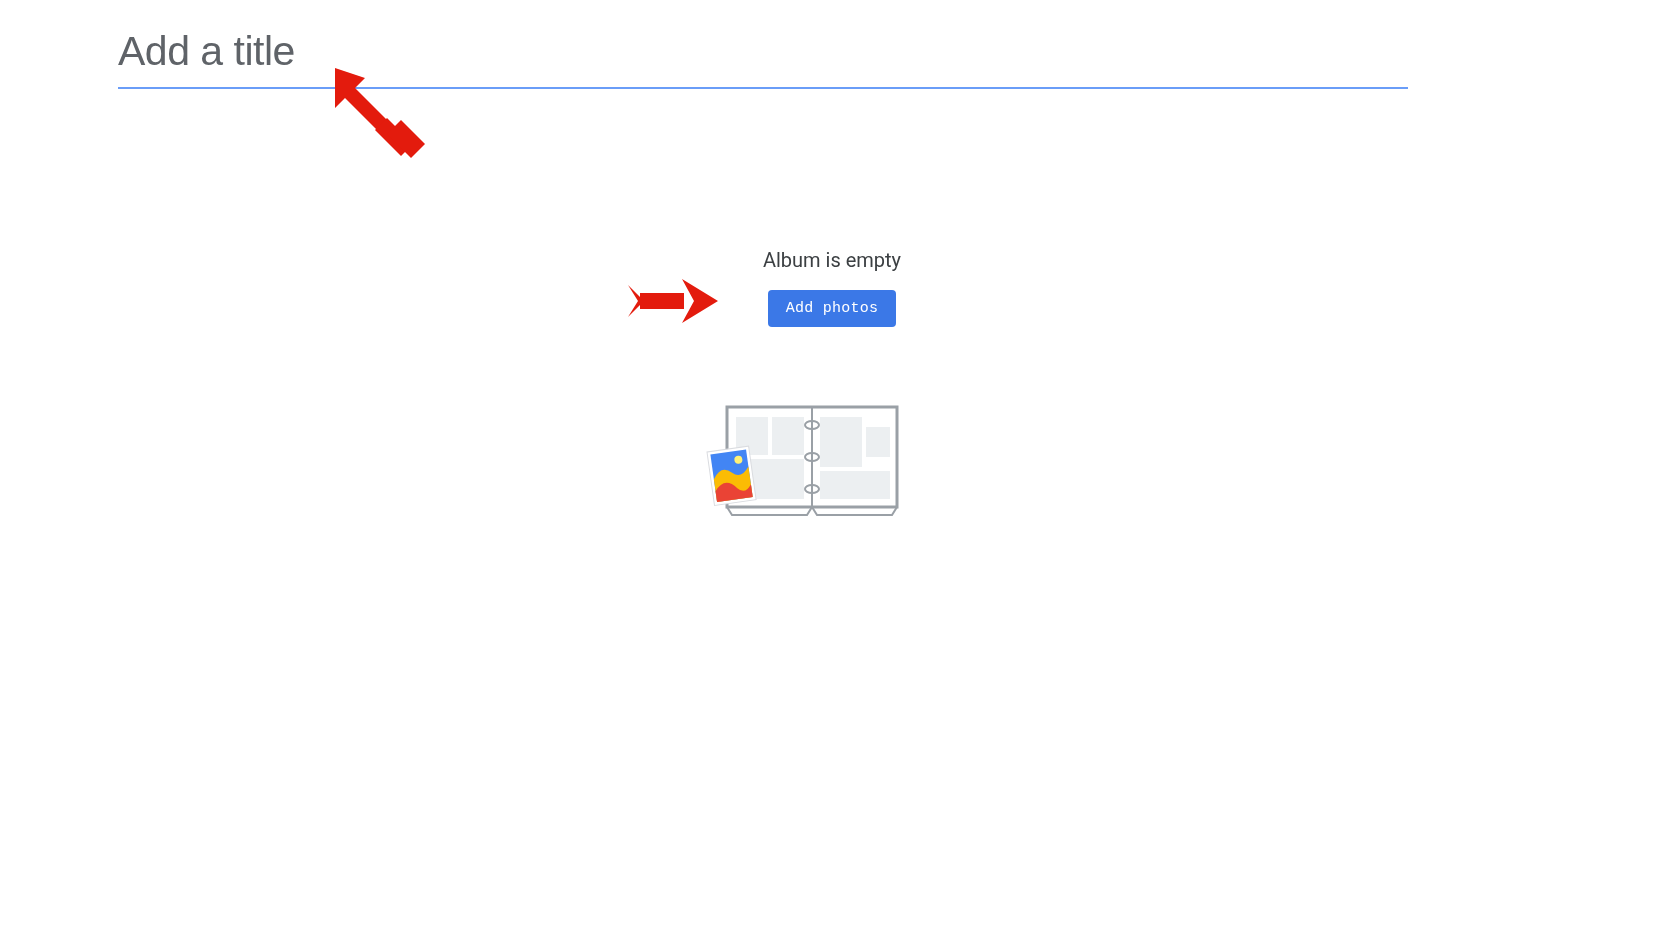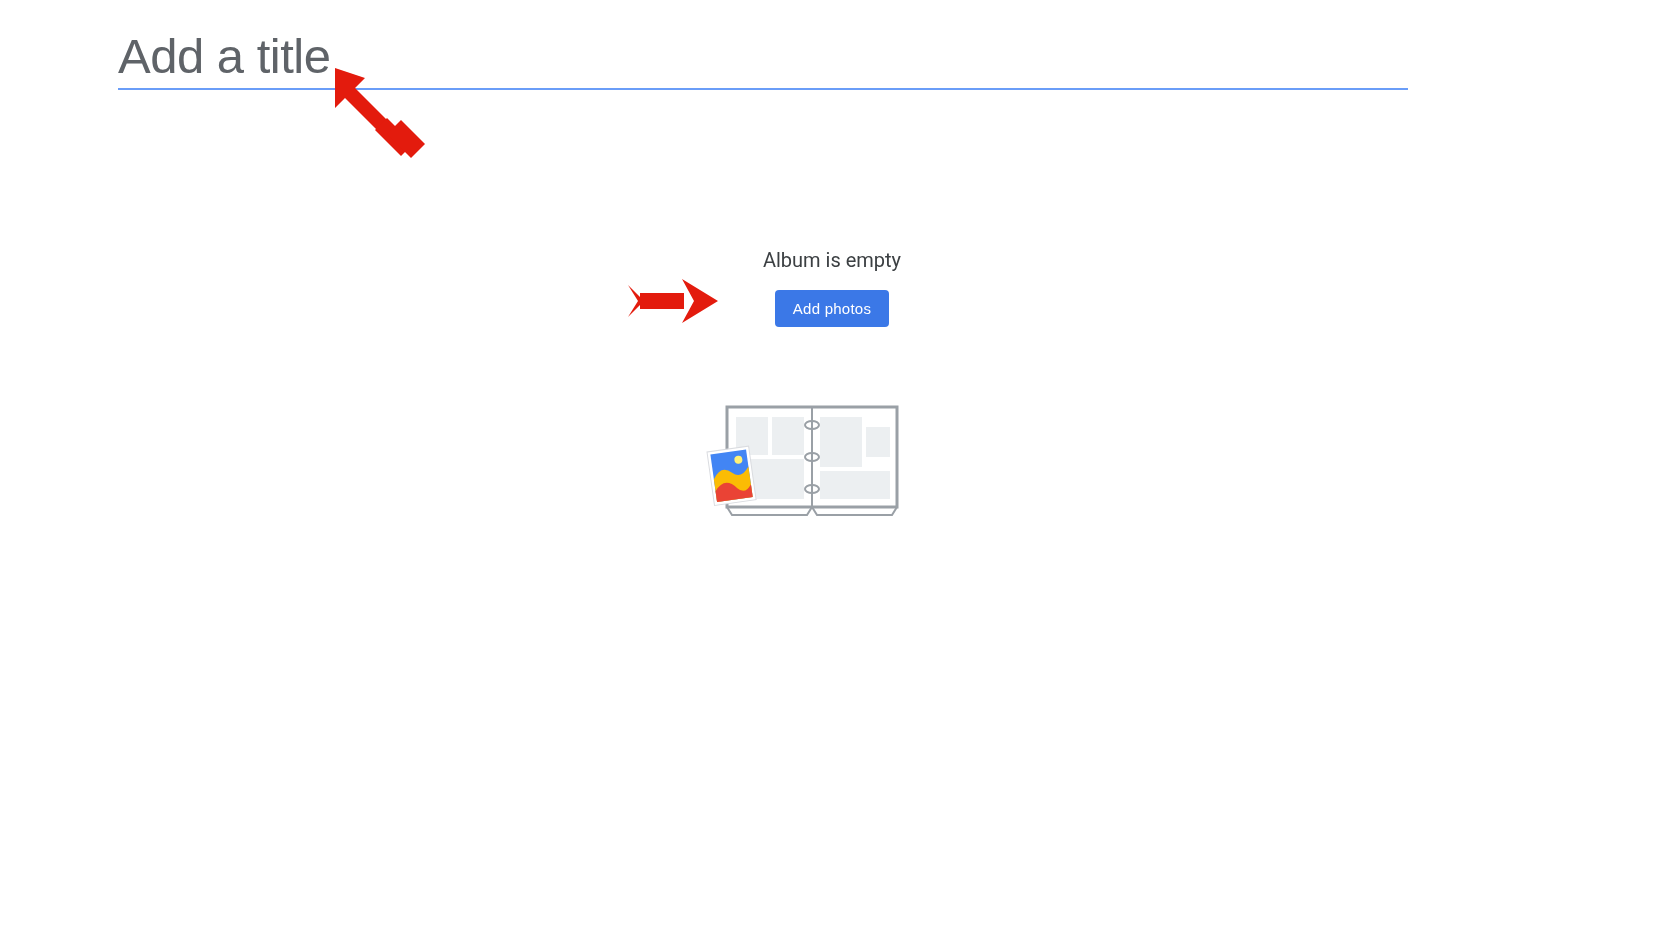--- a/index.html
+++ b/index.html
@@ -17,24 +17,24 @@
     .title-container {
       position: absolute;
       left: 118px;
       top: 28px;
       width: 1290px;
     }
     .title-input {
       width: 100%;
       border: none;
       border-bottom: 2px solid #6a9df8;
-      font-size: 49px;
+      font-size: 41px;
       color: #5f6368;
       font-weight: 400;
-      padding: 0 0 4px 0;
+      padding: 0 0 12px 0;
       outline: none;
       background: transparent;
       letter-spacing: -0.5px;
     }
     .title-input::placeholder {
       color: #5f6368;
     }
     .empty-state {
       position: absolute;
       left: 50%;
@@ -51,21 +51,21 @@
       margin-bottom: 18px;
     }
     .add-photos-btn {
       background: #3b78e7;
       color: #fff;
       border: none;
       border-radius: 4px;
       padding: 10px 18px;
       font-size: 15px;
       cursor: pointer;
-      font-family: Liberation Sans, sans-serif;
+      font-family: Liberation Mono, monospace;
       letter-spacing: 0.25px;
     }
     .illustration {
       margin-top: 70px;
       position: relative;
       left: -30px;
     }
     .arrow1 {
       position: absolute;
       left: 335px;

